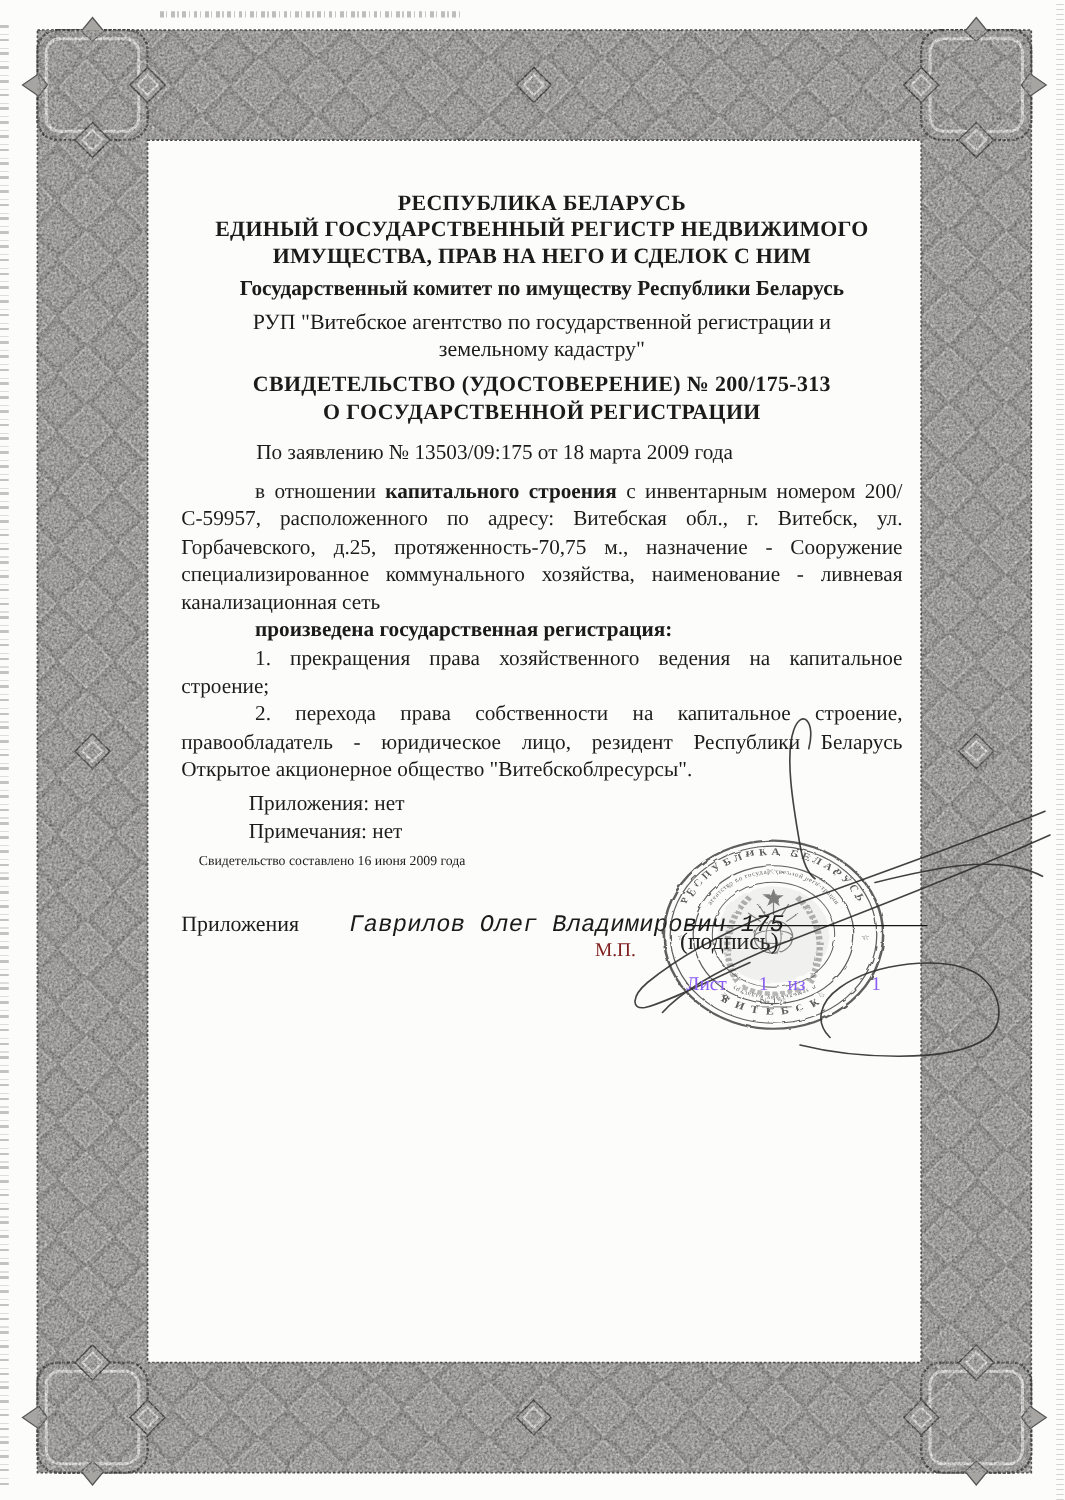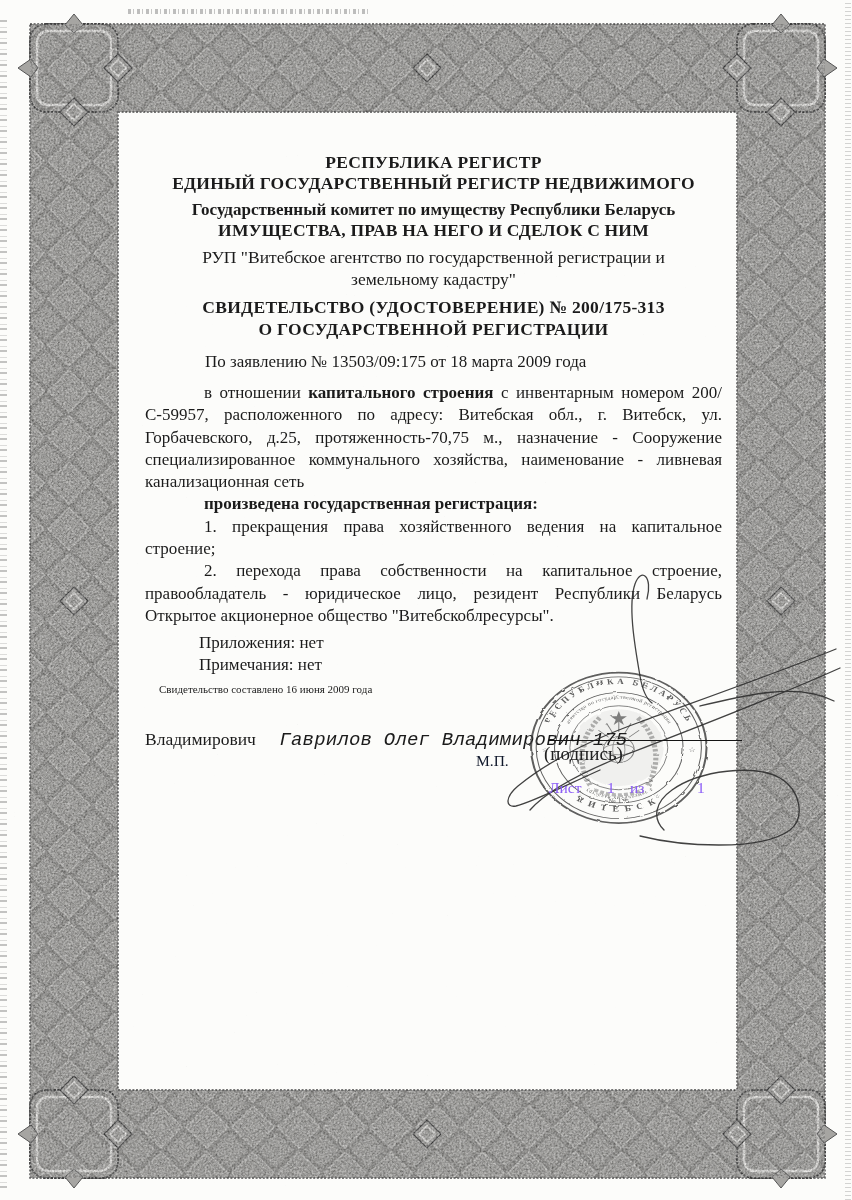--- a/index.html
+++ b/index.html
@@ -23,21 +23,21 @@
   .bold{font-weight:bold;}
   .attachments{font-size:17px;line-height:22px;margin-top:5px;margin-left:54px;}
   .notes{font-size:17px;line-height:22px;margin-left:54px;}
   .composed{font-size:11px;line-height:22px;margin-top:2px;margin-left:14px;}
   .registrar-row{margin-top:29px;font-size:17.5px;}
   .registrar-label{display:inline-block;width:130px;}
   .registrar-name{font-style:italic;font-size:19px;letter-spacing:.2px;font-family:Liberation Mono, monospace;}
   .sig-line{position:absolute;left:548px;top:740px;width:194px;height:0;
             border-top:1.7px solid #141414;z-index:6;}
   .sig-caption{position:absolute;left:544px;top:743px;font-size:19px;z-index:6;color:#222;}
-  .mp{position:absolute;left:476px;top:752px;font-size:15.5px;z-index:6;color:#0f172a;}
+  .mp{position:absolute;left:476px;top:752px;font-size:15.5px;z-index:6;color:#7f1d1d;}
   .sheet-label{position:absolute;top:779px;font-size:15.5px;z-index:6;color:#8b5cf6;}
   .microprint{position:absolute;left:128px;top:9px;width:240px;height:5px;opacity:.55;z-index:2;
     background:repeating-linear-gradient(90deg,#8a8a8a 0 3px,transparent 3px 5px,#9b9b9b 5px 6px,transparent 6px 9px);}
   .edge-noise{position:absolute;z-index:2;pointer-events:none;}
   .edge-noise.left{left:0;top:18px;width:7px;height:1170px;opacity:.45;
     background:repeating-linear-gradient(0deg,rgba(20,20,20,.55) 0 2px,transparent 2px 5px,rgba(20,20,20,.3) 5px 6px,transparent 6px 11px);}
   .edge-noise.right{left:845px;top:0;width:6px;height:1200px;opacity:.35;
     background:repeating-linear-gradient(0deg,rgba(20,20,20,.5) 0 1px,transparent 1px 4px);}
 </style>
 </head>
@@ -132,38 +132,38 @@
 
     <path fill-rule="evenodd" opacity="0.5" filter="url(#dgrain)" fill="#000" d="M30,24 H825 V1178 H30 Z M118,112 H737 V1090 H118 Z"></path>
     <path fill-rule="evenodd" opacity="0.55" filter="url(#lgrain)" fill="#fff" d="M30,24 H825 V1178 H30 Z M118,112 H737 V1090 H118 Z"></path>
   </svg>
 
   <div class="microprint"></div>
   <div class="edge-noise left"></div>
   <div class="edge-noise right"></div>
 
   <div class="content">
-    <div class="ctr h-country">РЕСПУБЛИКА РЕГИСТР</div>
+    <div class="ctr h-country">РЕСПУБЛИКА БЕЛАРУСЬ</div>
     <div class="ctr h-register">ЕДИНЫЙ ГОСУДАРСТВЕННЫЙ РЕГИСТР НЕДВИЖИМОГО</div>
+    <div class="ctr h-register">ИМУЩЕСТВА, ПРАВ НА НЕГО И СДЕЛОК С НИМ</div>
     <div class="ctr committee">Государственный комитет по имуществу Республики Беларусь</div>
-    <div class="ctr h-register">ИМУЩЕСТВА, ПРАВ НА НЕГО И СДЕЛОК С НИМ</div>
     <div class="ctr agency">РУП "Витебское агентство по государственной регистрации и</div>
     <div class="ctr agency" style="margin-top:0;">земельному кадастру"</div>
     <div class="ctr title" style="margin-top:6px;">СВИДЕТЕЛЬСТВО (УДОСТОВЕРЕНИЕ) № 200/175-313</div>
     <div class="ctr title">О ГОСУДАРСТВЕННОЙ РЕГИСТРАЦИИ</div>
     <div class="application">По заявлению № 13503/09:175 от 18 марта 2009 года</div>
     <p class="para subject"><span>в отношении </span><span class="bold">капитального строения</span><span> с инвентарным номером 200/С-59957, расположенного по адресу: Витебская обл., г. Витебск, ул. Горбачевского, д.25, протяженность-70,75 м., назначение - Сооружение специализированное коммунального хозяйства, наименование - ливневая канализационная сеть</span></p>
     <div class="reg-heading">произведена государственная регистрация:</div>
     <p class="para">1. прекращения права хозяйственного ведения на капитальное строение;</p>
     <p class="para">2. перехода права собственности на капитальное строение, правообладатель - юридическое лицо, резидент Республики Беларусь Открытое акционерное общество "Витебскоблресурсы".</p>
     <div class="attachments">Приложения: нет</div>
     <div class="notes">Примечания: нет</div>
     <div class="composed">Свидетельство составлено 16 июня 2009 года</div>
     <div class="registrar-row">
-      <span class="registrar-label">Владимирович</span>
+      <span class="registrar-label">Приложения</span>
       <span class="registrar-name">Гаврилов Олег Владимирович 175</span>
     </div>
   </div>
 
   <svg class="seal-svg" width="852" height="1200">
     <defs>
       <filter id="rough" x="-10%" y="-10%" width="120%" height="120%">
         <feTurbulence type="fractalNoise" baseFrequency="0.12" numOctaves="2" result="t"></feTurbulence>
         <feDisplacementMap in="SourceGraphic" in2="t" scale="2.6"></feDisplacementMap>
       </filter>

